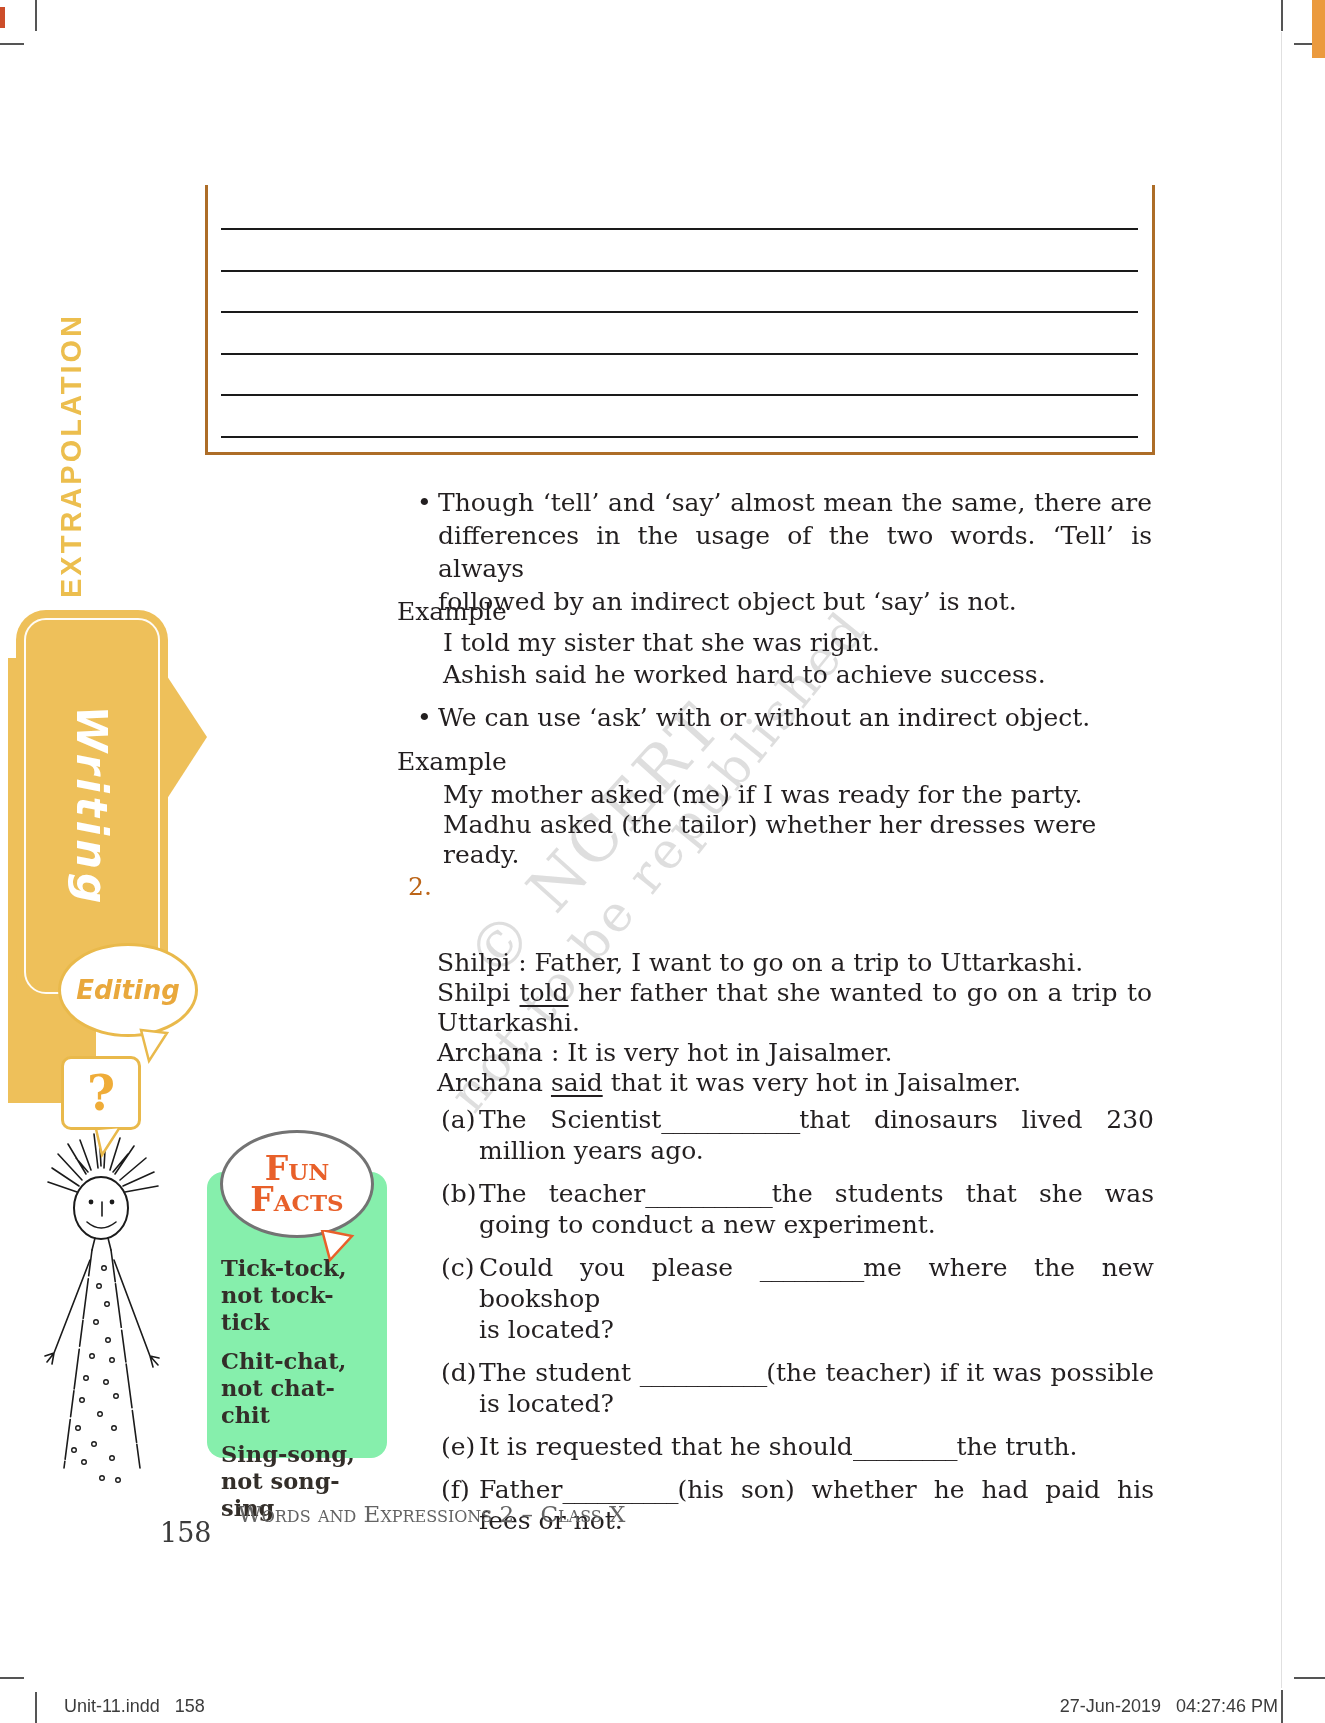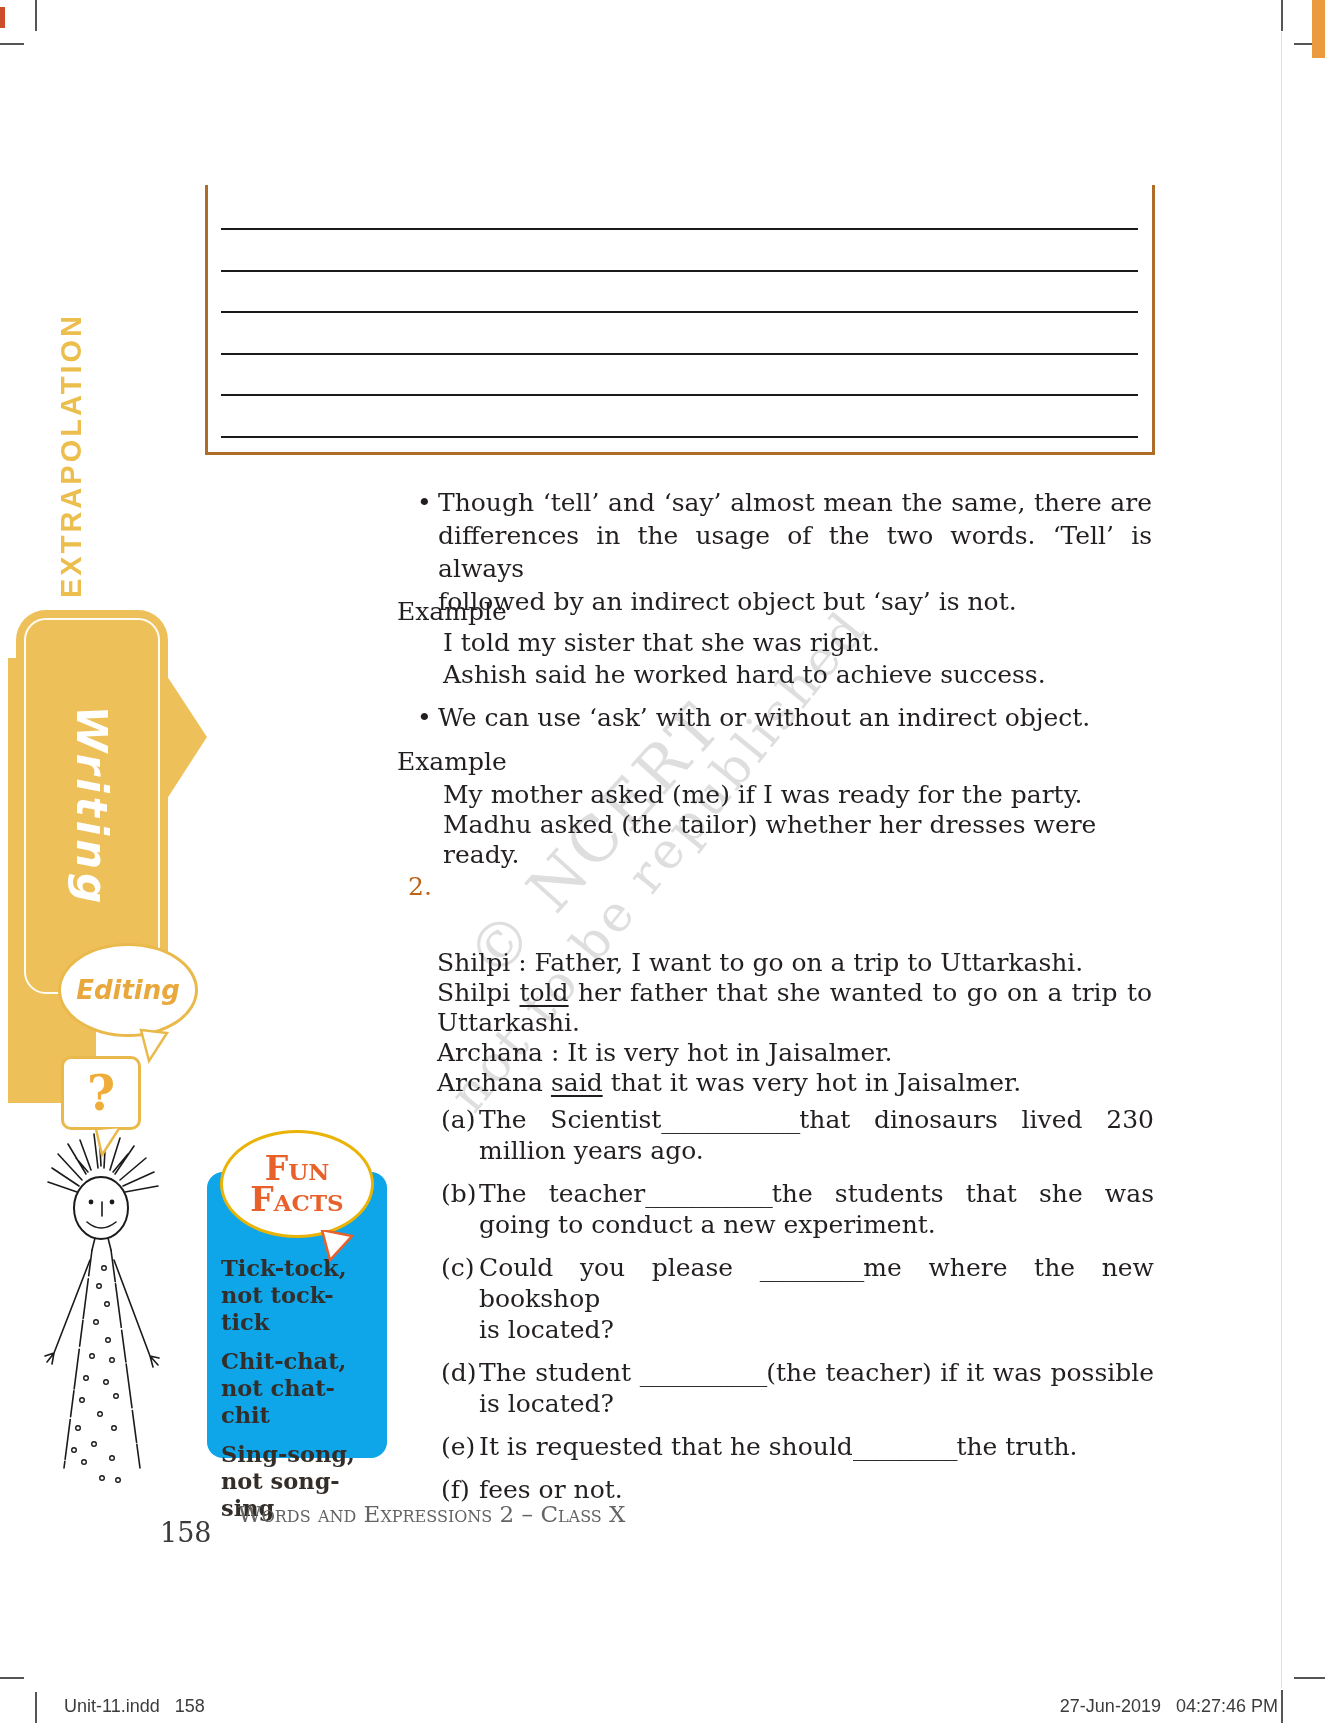--- a/index.html
+++ b/index.html
@@ -44,25 +44,25 @@
     box-sizing:border-box;z-index:2;}
   .editing-label{color:#e9a83c;font-family:"DejaVu Sans", sans-serif;font-style:italic;
     font-weight:bold;font-size:26px;}
   .q-bubble{position:absolute;left:61px;top:1056px;width:80px;height:74px;background:#fff;
     border:3px solid #e9b94b;border-radius:10px;display:flex;align-items:center;justify-content:center;
     box-sizing:border-box;z-index:2;}
   .q-mark{color:#efac38;font-family:"DejaVu Serif", serif;font-weight:bold;font-size:48px;}
   .tail{position:absolute;z-index:2;}
 
   
-  .funfacts{position:absolute;left:207px;top:1172px;width:180px;height:286px;background:#0ea5e9;
+  .funfacts{position:absolute;left:207px;top:1172px;width:180px;height:286px;background:#86efac;
     border-radius:16px;box-sizing:border-box;padding:83px 12px 0 14px;}
   .ff-item{font-weight:bold;font-size:22.5px;line-height:27px;color:#332e29;margin-bottom:12px;}
   .ff-bubble{position:absolute;left:220px;top:1130px;width:154px;height:108px;background:#fff;
-    border:3px solid #eab308;border-radius:50%;box-sizing:border-box;z-index:2;
+    border:3px solid #737373;border-radius:50%;box-sizing:border-box;z-index:2;
     display:flex;flex-direction:column;align-items:center;justify-content:center;}
   .ff-title{font-variant:small-caps;font-weight:bold;color:#e8602a;font-size:33px;line-height:.95;
     text-align:center;}
 
   
   .content-block{position:absolute;font-size:25px;line-height:32px;z-index:1;}
   .jl{text-align:justify;text-align-last:justify;}
   .b-marker{position:absolute;left:0;top:0;}
   .b-text{padding-left:21px;}
   .ex-label-word{position:absolute;z-index:1;font-size:25px;}
@@ -261,20 +261,21 @@
       </div>
       <div class="ex-item">
         <span class="ex-label">(e)</span>
         <div class="ex-body">
           <div>It is requested that he should<span class="blank">_________</span>the truth.</div>
         </div>
       </div>
       <div class="ex-item">
         <span class="ex-label">(f)</span>
         <div class="ex-body">
+          <div class="jl">Father<span class="blank">__________</span>(his son) whether he had paid his</div>
           <div>fees or not.</div>
         </div>
       </div>
     </div>
 
   <div class="folio-num">158</div>
   <div class="folio-title">Words and Expressions 2 – Class X</div>
 
   <div class="print-line print-left">Unit-11.indd&nbsp;&nbsp; 158</div>
   <div class="print-line print-right">27-Jun-2019&nbsp;&nbsp; 04:27:46 PM</div>

